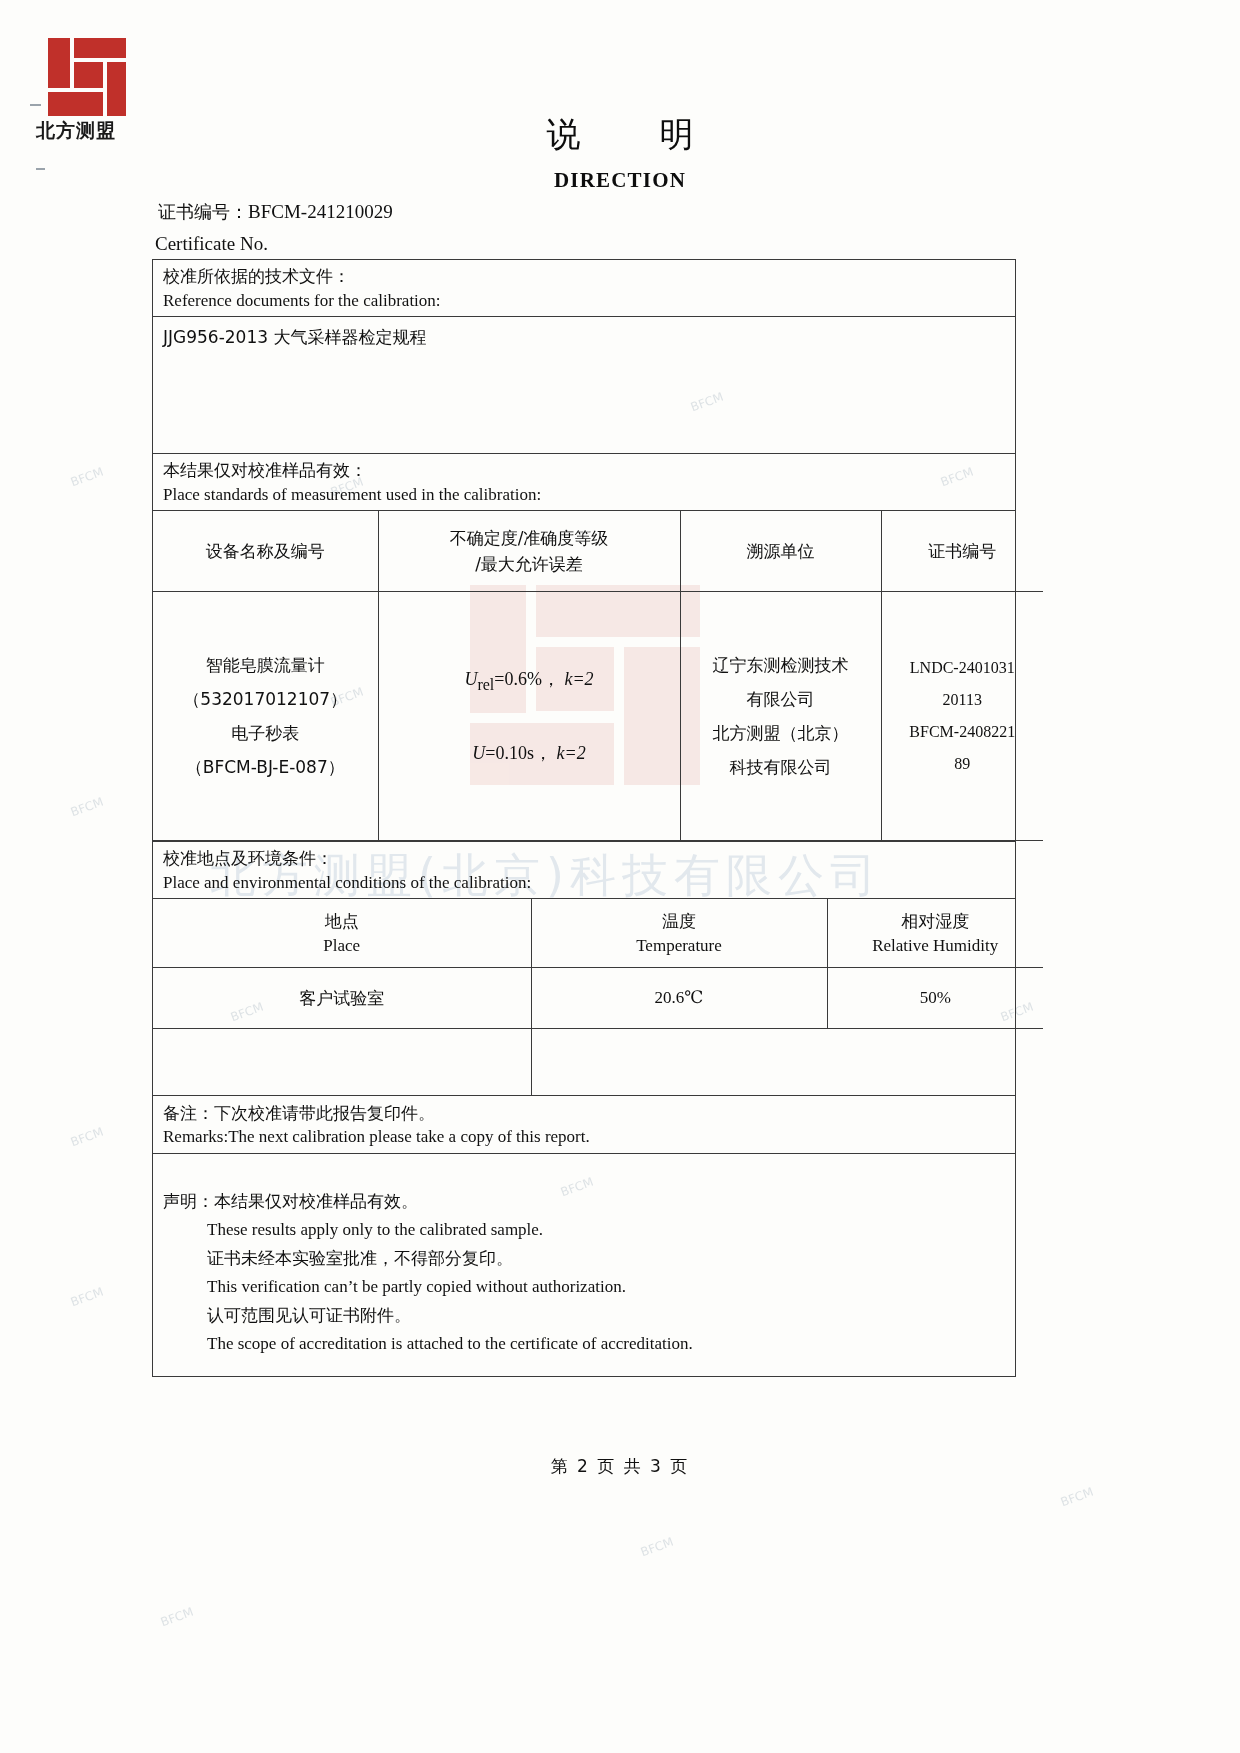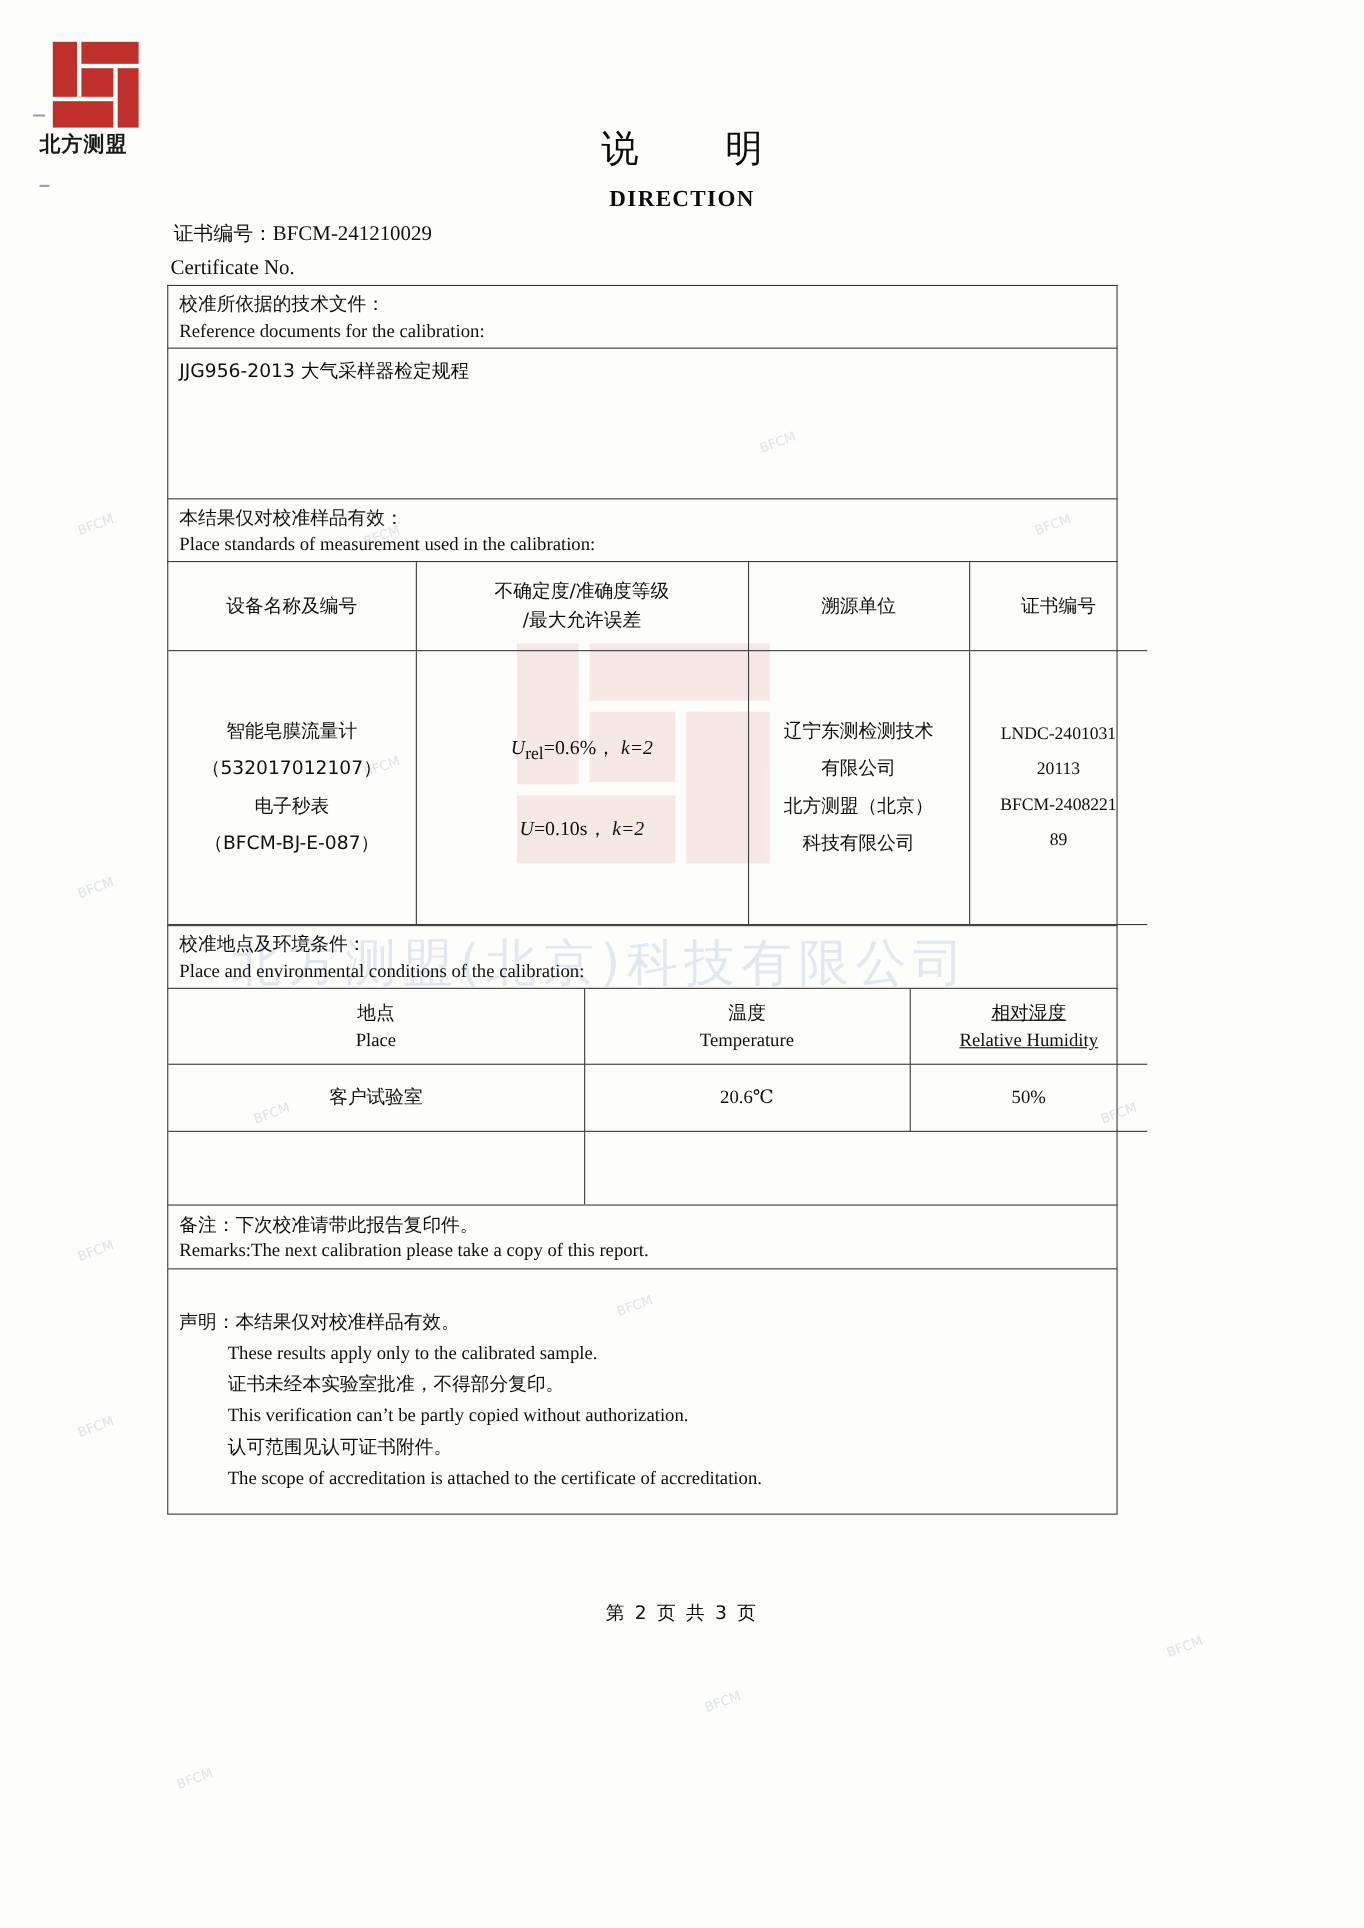--- a/index.html
+++ b/index.html
@@ -384,21 +384,21 @@
         <tbody>
             <tr>
           <th style="border-top:none;height:60px;">
             <div class="th-cn">地点</div>
             <div class="cell-en" style="line-height:1.4;">Place</div>
           </th>
           <th style="border-top:none;">
             <div class="th-cn">温度</div>
             <div class="cell-en" style="line-height:1.4;">Temperature</div>
           </th>
-          <th style="border-top:none;text-decoration:underline;">
+          <th style="border-top:none;">
             <div class="th-cn">相对湿度</div>
             <div class="cell-en" style="line-height:1.4;">Relative Humidity</div>
           </th>
         </tr>
         <tr>
           <td style="height:52px;">
             <span class="cell-cn">客户试验室</span>
           </td>
           <td>
             <span class="cell-en">20.6℃</span>

